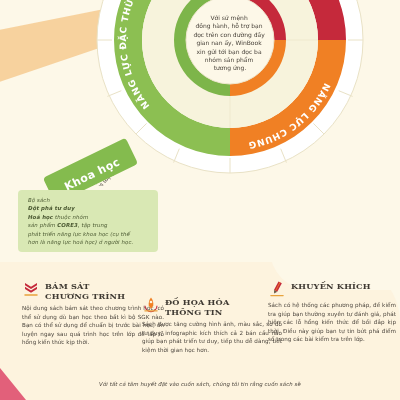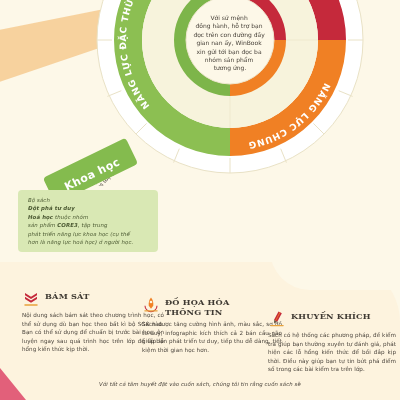--- a/index.html
+++ b/index.html
@@ -44,23 +44,23 @@
   }
   .callout p{
     margin:0;font-style:italic;color:#4c5a33;
     font-size:5.4px;line-height:8.4px;letter-spacing:.1px;
   }
   .callout b{font-weight:bold;font-style:italic;}
 
   
   .features{position:absolute;left:0;top:272px;width:400px;height:100px;}
   .feat{position:absolute;}
-  .feat-1{left:22px;top:18px;width:142px;}
+  .feat-1{left:22px;top:8px;width:142px;}
   .feat-2{left:142px;top:24px;width:140px;}
-  .feat-3{left:268px;top:8px;width:128px;margin-top:30px;}
+  .feat-3{left:268px;top:8px;width:128px;}
   .feat-head{display:flex;align-items:flex-start;gap:5px;margin-bottom:3px;}
   .feat-title{
     font-family:"DejaVu Serif","Liberation Serif",serif;
     font-weight:bold;color:#3f3a33;font-size:8.2px;line-height:10px;
     letter-spacing:.2px;text-transform:uppercase;padding-top:1px;
   }
   .feat-body{
     font-size:5.6px;line-height:8.6px;color:#4a443c;text-align:justify;
     margin:0;letter-spacing:.05px;
   }
@@ -287,20 +287,21 @@
 
     <div class="feat feat-1">
       <div class="feat-head">
         <svg class="ficon" viewBox="0 0 24 24">
           <path d="M4 4 L12 9 L20 4 L20 7 L12 12 L4 7 Z" fill="#c5293b"></path>
           <path d="M4 9 L12 14 L20 9 L20 12 L12 17 L4 12 Z" fill="#c5293b"></path>
           <rect x="3" y="19" width="18" height="2" rx="1" fill="#e8a33d"></rect>
         </svg>
         <div class="feat-title">
           <span>BÁM SÁT</span><br>
+          <span>CHƯƠNG TRÌNH</span>
         </div>
       </div>
       <p class="feat-body">Nội dung sách bám sát theo chương trình học, có thể sử dụng dù bạn học theo bất kì bộ SGK nào. Bạn có thể sử dụng để chuẩn bị trước bài học, ôn luyện ngay sau quá trình học trên lớp để lấp lỗ hổng kiến thức kịp thời.</p>
     </div>
 
     <div class="feat feat-2">
       <div class="feat-head">
         <svg class="ficon" viewBox="0 0 24 24">
           <path d="M12 2 C9.5 5 8.5 9 9 13 L12 17 L15 13 C15.5 9 14.5 5 12 2 Z" fill="#f08024"></path>
           <circle cx="12" cy="8" r="1.8" fill="#fdf3de"></circle>

